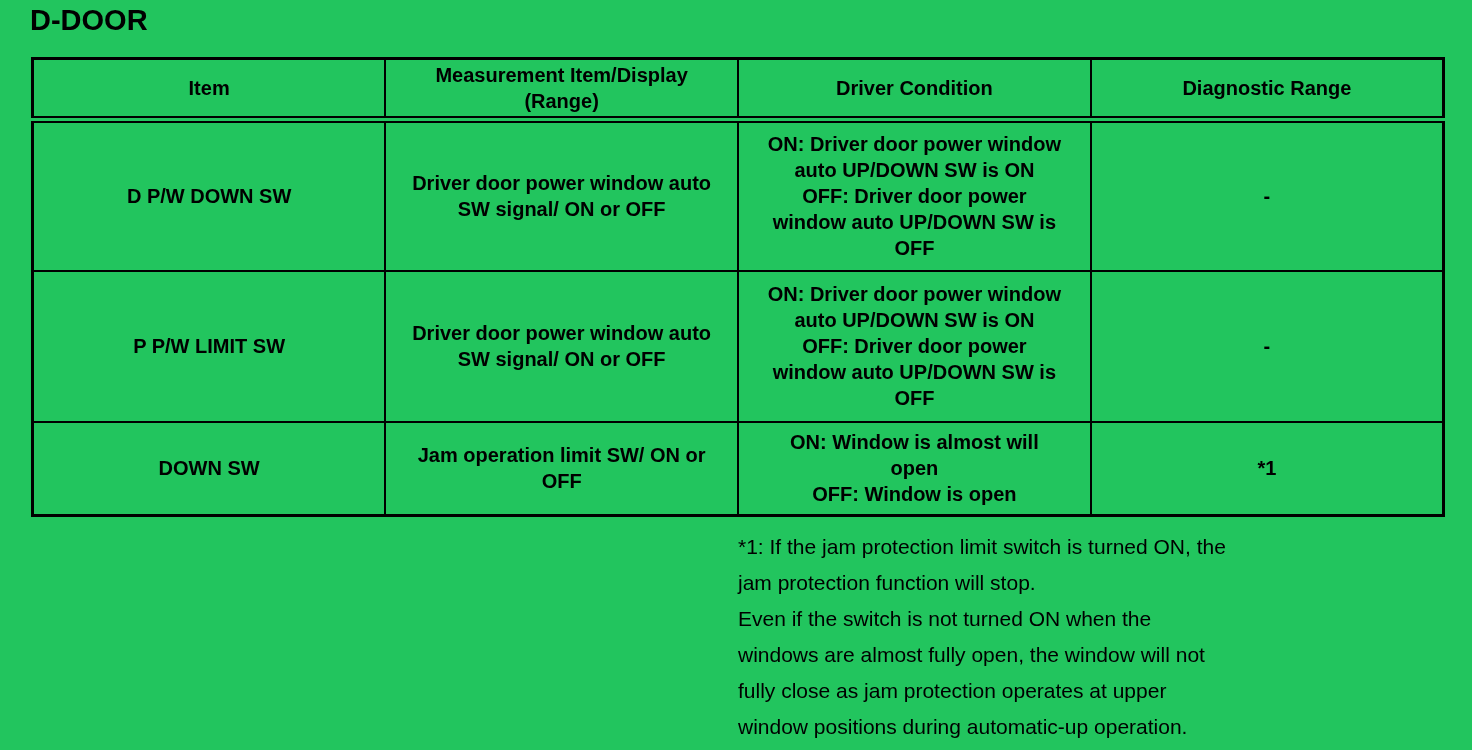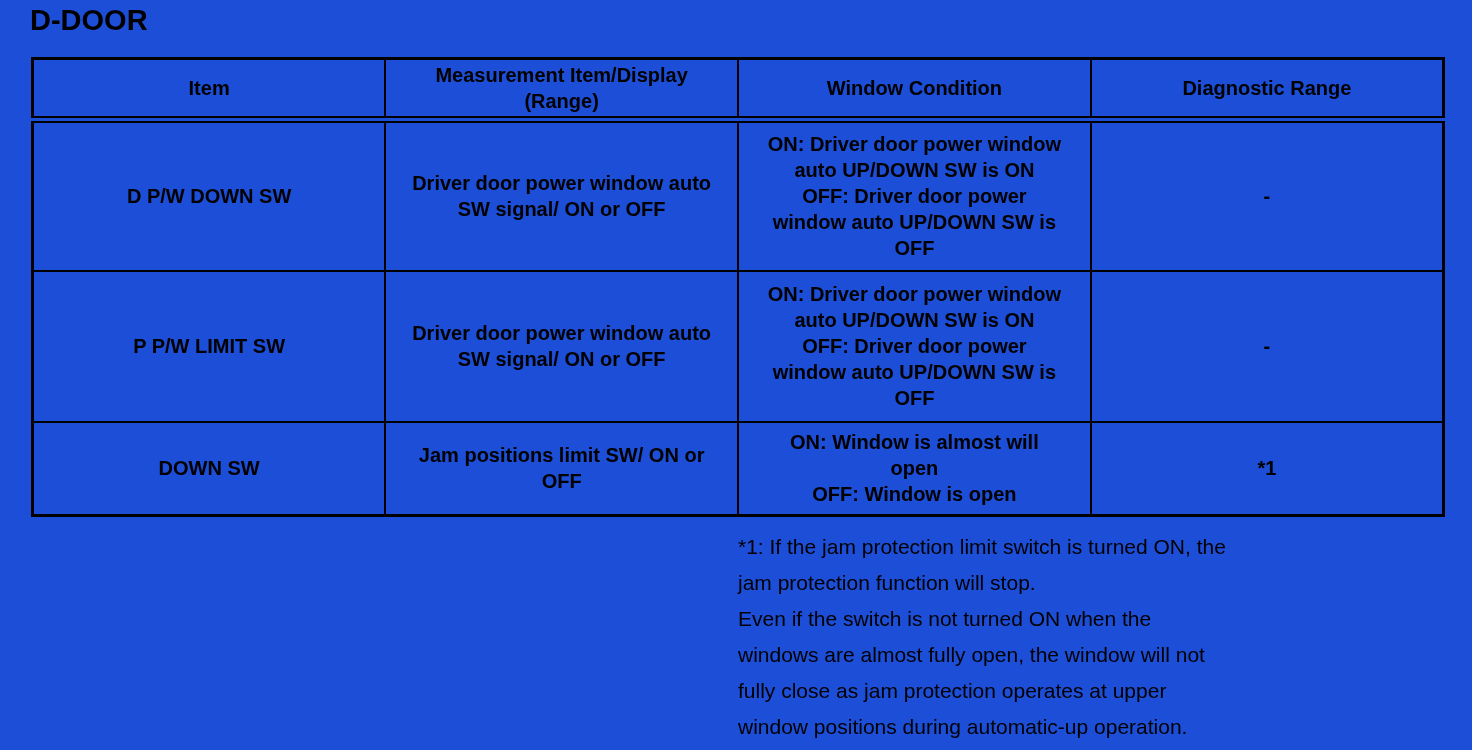--- a/index.html
+++ b/index.html
@@ -4,21 +4,21 @@
 <style>
   html, body {
     margin: 0;
     padding: 0;
     background: #ffffff;
   }
   .page {
     position: relative;
     width: 1472px;
     height: 750px;
-    background: #1d4ed8;
+    background: #22c55e;
     color: #000000;
     font-family: "Liberation Sans", sans-serif;
     overflow: hidden;
   }
   .title {
     position: absolute;
     left: 30px;
     top: 4px;
     margin: 0;
     font-size: 29px;
@@ -68,21 +68,21 @@
 <div class="page">
 
   <h1 class="title">D-DOOR</h1>
 
   <table class="diag-table">
     <thead>
       <tr>
         <th>Item</th>
         <th>Measurement Item/Display
 (Range)</th>
-        <th>Window Condition</th>
+        <th>Driver Condition</th>
         <th>Diagnostic Range</th>
       </tr>
     </thead>
     <tbody>
       <tr class="row-1">
         <td>D P/W DOWN SW</td>
         <td>Driver door power window auto
 SW signal/ ON or OFF</td>
         <td>ON: Driver door power window
 auto UP/DOWN SW is ON
@@ -97,21 +97,21 @@
 SW signal/ ON or OFF</td>
         <td>ON: Driver door power window
 auto UP/DOWN SW is ON
 OFF: Driver door power
 window auto UP/DOWN SW is
 OFF</td>
         <td>-</td>
       </tr>
       <tr class="row-3">
         <td>DOWN SW</td>
-        <td>Jam positions limit SW/ ON or
+        <td>Jam operation limit SW/ ON or
 OFF</td>
         <td>ON: Window is almost will
 open
 OFF: Window is open</td>
         <td>*1</td>
       </tr>
     </tbody>
   </table>
 
   <div class="footnote">*1: If the jam protection limit switch is turned ON, the

